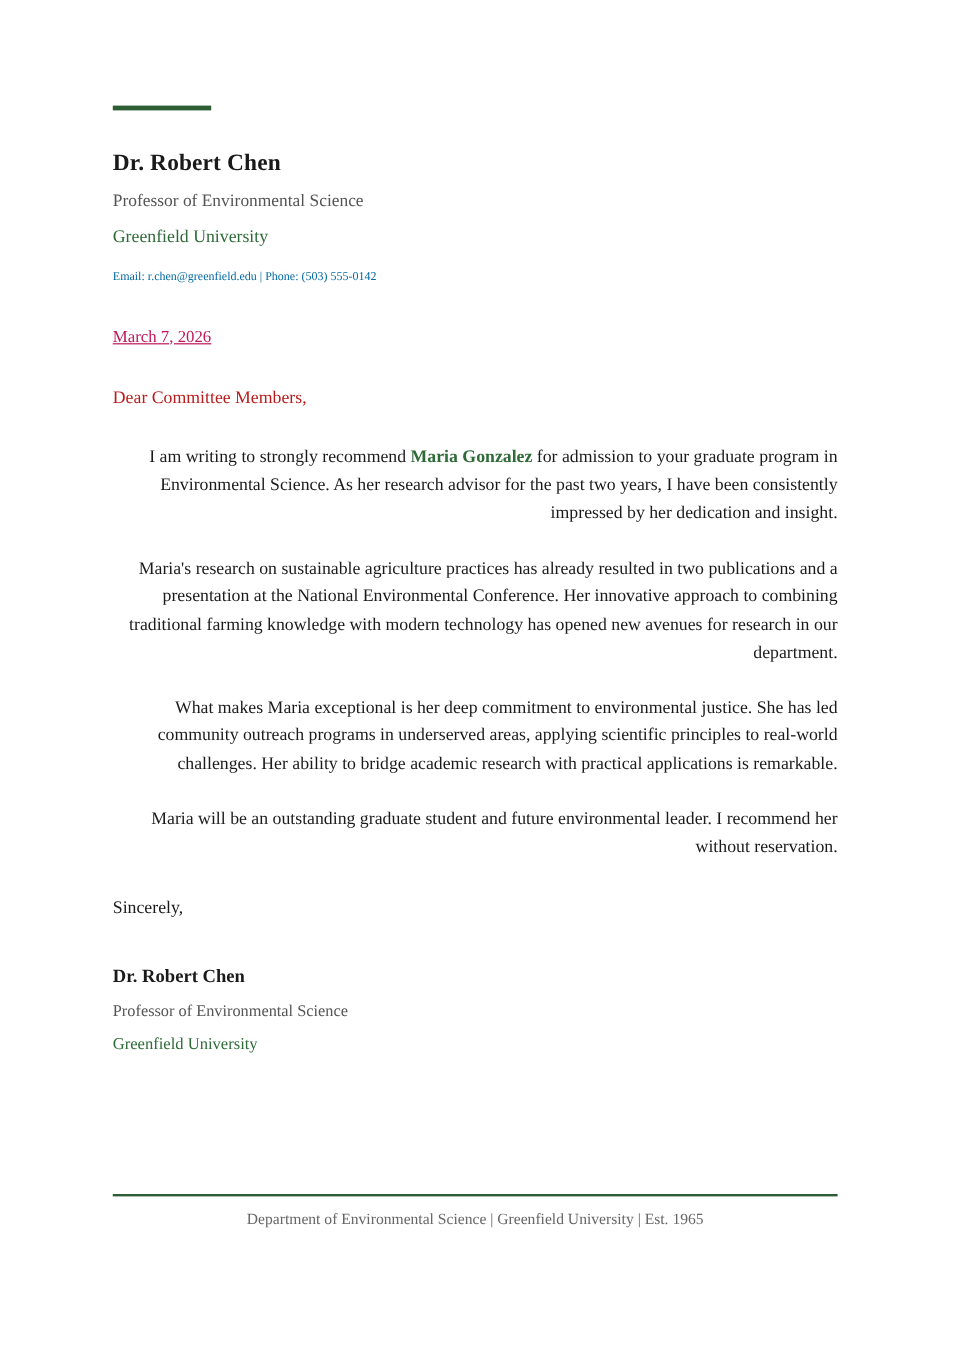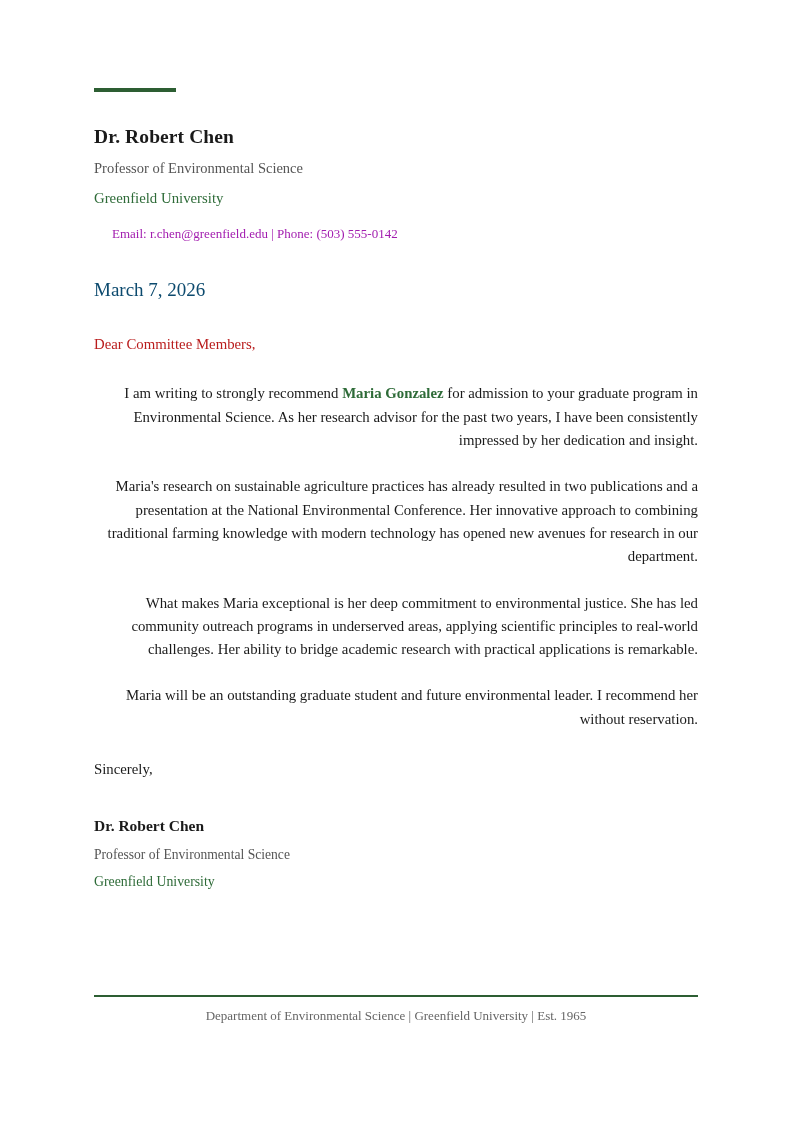--- a/index.html
+++ b/index.html
@@ -41,30 +41,31 @@
     margin: 0 0 12px 0;
     line-height: 1.2;
   }
   .letterhead-org {
     font-size: 14.8px;
     color: #2e6b38;
     margin: 0 0 16px 0;
     line-height: 1.2;
   }
   .letterhead-contact {
-    font-size: 13px;
-    color: #a21caf;
-    margin: 18px;
+    font-size: 10px;
+    color: #0369a1;
+    margin: 0;
     line-height: 1.3;
   }
   .date-line {
-    font-size: 19px;
-    color: #0c4a6e;
+    font-size: 14px;
+    color: #be185d;
     margin: 36px 0 0 0;
     line-height: 1.3;
+    text-decoration: underline;
   }
   .recipient-block {
     margin: 28px 0 0 0;
     font-size: 14.8px;
     color: #1a1a1a;
     line-height: 23.3px;
   }
   .recipient-line {
     margin: 0;
   }

